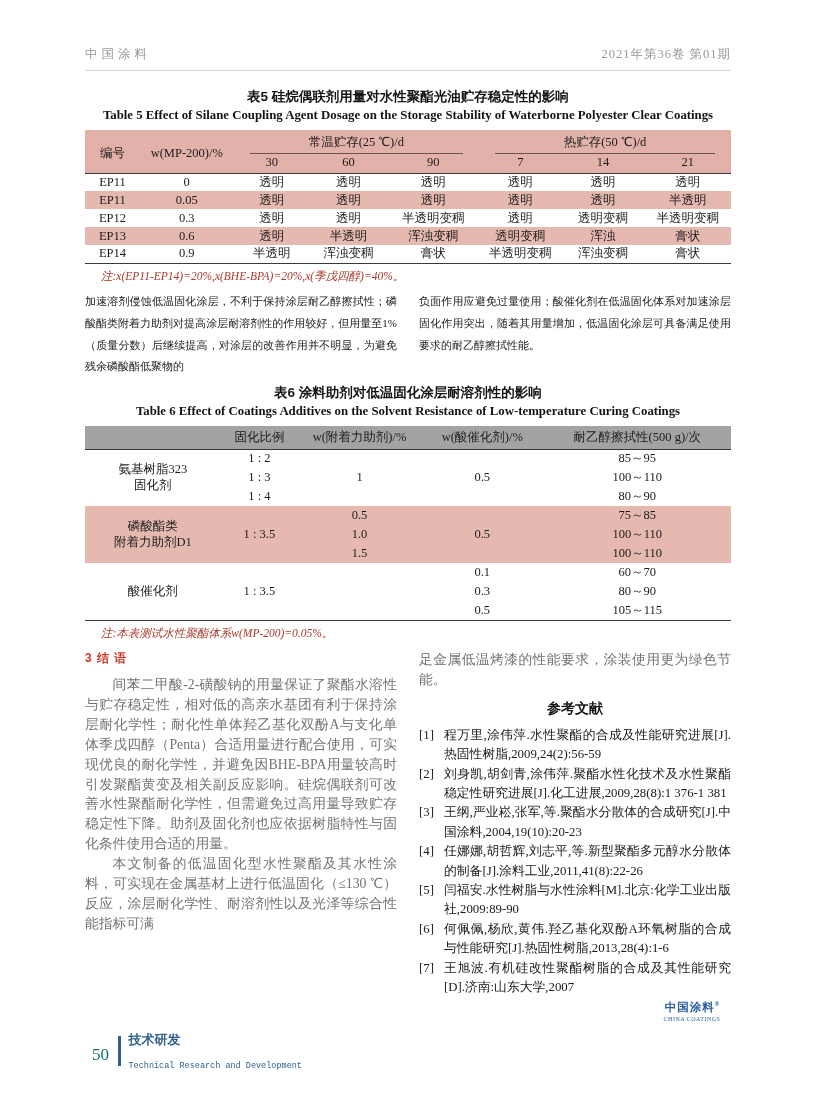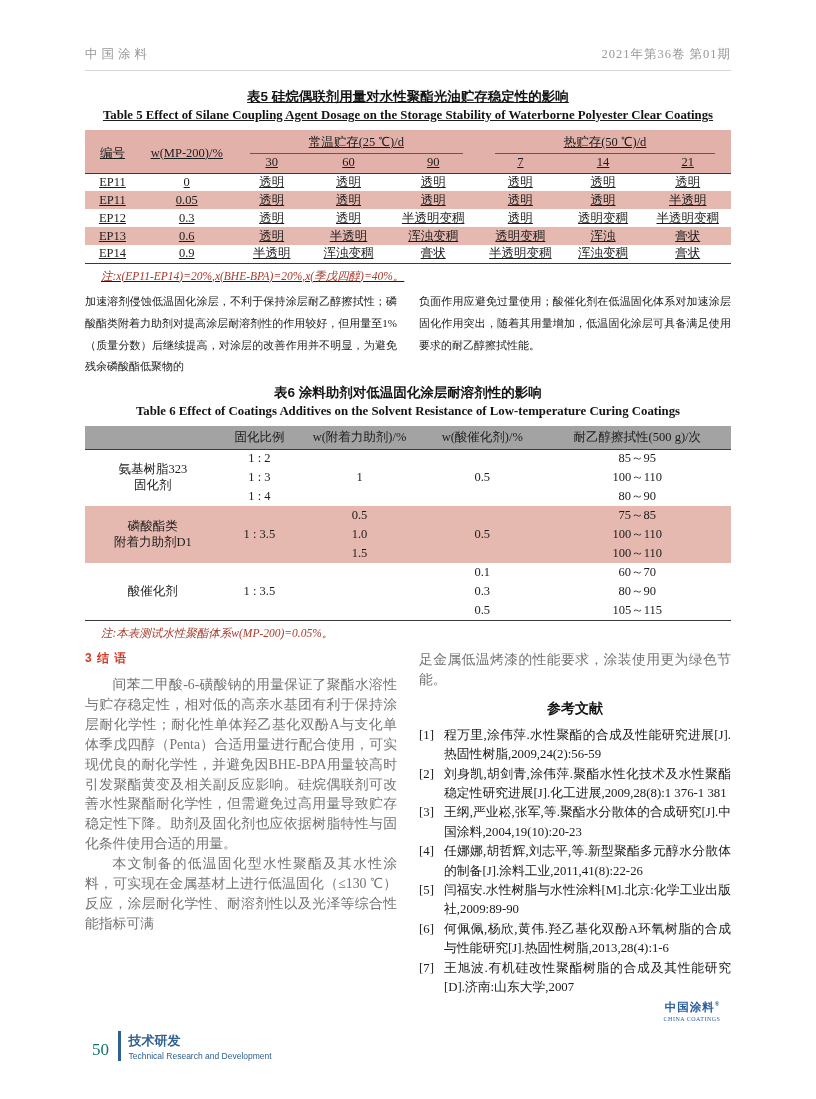--- a/index.html
+++ b/index.html
@@ -77,33 +77,33 @@
   .brand-logo { position:absolute; left:654px; top:1000px; width:76px; text-align:center; }
   .logo-cn { font-family:"Liberation Sans",sans-serif; font-weight:bold; font-size:11.5px; color:#2a5f9e; letter-spacing:1px; }
   .logo-mark { font-size:6px; vertical-align:super; letter-spacing:0; }
   .logo-en { font-size:6px; color:#2a5f9e; letter-spacing:0.5px; margin-top:1px; font-family:"Liberation Serif",serif; }
 
   
   .page-footer { position:absolute; left:92px; top:1031px; display:flex; align-items:center; }
   .pg-num { font-size:17px; color:#0f766e; margin-right:9px; margin-top:8px; font-family:Liberation Serif, serif; }
   .ft-bar { width:2.5px; height:30px; background:#30608f; margin-right:8px; }
   .ft-cn { font-family:"Liberation Sans",sans-serif; font-weight:bold; font-size:13px; color:#30608f; }
-  .ft-en { font-size:8.5px; color:#30608f; margin-top:1px; font-family:Liberation Sans, sans-serif; }
+  .ft-en { font-size:8.5px; color:#30608f; margin-top:12px; font-family:Liberation Mono, monospace; }
 </style>
 </head>
 <body>
 
 <div class="page">
 
   <div class="content page-header" style="position:absolute;">
     <span class="ph-journal">中国涂料</span>
     <span class="ph-issue">2021年第36卷   第01期</span>
   </div>
 
-  <div class="content t5-block" style="position:absolute;text-decoration:underline;">
+  <div class="content t5-block" style="position:absolute;">
     <div class="tbl-title-cn">表5  硅烷偶联剂用量对水性聚酯光油贮存稳定性的影响</div>
     <div class="tbl-title-en">Table 5   Effect of Silane Coupling Agent Dosage on the Storage Stability of Waterborne Polyester Clear Coatings</div>
     <table class="t5">
       <colgroup>
         <col style="width:8.5%">
           <col style="width:14.5%">
         <col style="width:11.8%">
           <col style="width:12%">
           <col style="width:14.2%">
         <col style="width:12.8%">
@@ -271,21 +271,21 @@
             <td>105～115</td>
         </tr>
       </tbody>
     </table>
     <div class="tbl-note">注:本表测试水性聚酯体系w(MP-200)=0.05%。</div>
   </div>
 
   <div class="content cols section3" style="position:absolute;">
     <div class="col">
       <div class="sec-heading">3  结  语</div>
-      <div class="sec-para">间苯二甲酸-6-磺酸钠的用量保证了聚酯水溶性与贮存稳定性，相对低的高亲水基团有利于保持涂层耐化学性；耐化性单体羟乙基化双酚A与支化单体季戊四醇（Penta）合适用量进行配合使用，可实现优良的耐化学性，并避免因BHE-BPA用量较高时引发聚酯黄变及相关副反应影响。硅烷偶联剂可改善水性聚酯耐化学性，但需避免过高用量导致贮存稳定性下降。助剂及固化剂也应依据树脂特性与固化条件使用合适的用量。</div>
+      <div class="sec-para">间苯二甲酸-2-磺酸钠的用量保证了聚酯水溶性与贮存稳定性，相对低的高亲水基团有利于保持涂层耐化学性；耐化性单体羟乙基化双酚A与支化单体季戊四醇（Penta）合适用量进行配合使用，可实现优良的耐化学性，并避免因BHE-BPA用量较高时引发聚酯黄变及相关副反应影响。硅烷偶联剂可改善水性聚酯耐化学性，但需避免过高用量导致贮存稳定性下降。助剂及固化剂也应依据树脂特性与固化条件使用合适的用量。</div>
       <div class="sec-para">本文制备的低温固化型水性聚酯及其水性涂料，可实现在金属基材上进行低温固化（≤130 ℃）反应，涂层耐化学性、耐溶剂性以及光泽等综合性能指标可满</div>
     </div>
     <div class="col">
       <div class="sec-para noindent">足金属低温烤漆的性能要求，涂装使用更为绿色节能。</div>
       <div class="refs-title">参考文献</div>
       <div class="ref-item"><span class="ref-no">[1]</span><span>程万里,涂伟萍.水性聚酯的合成及性能研究进展[J].热固性树脂,2009,24(2):56-59</span></div>
       <div class="ref-item"><span class="ref-no">[2]</span><span>刘身凯,胡剑青,涂伟萍.聚酯水性化技术及水性聚酯稳定性研究进展[J].化工进展,2009,28(8):1 376-1 381</span></div>
       <div class="ref-item"><span class="ref-no">[3]</span><span>王纲,严业崧,张军,等.聚酯水分散体的合成研究[J].中国涂料,2004,19(10):20-23</span></div>
       <div class="ref-item"><span class="ref-no">[4]</span><span>任娜娜,胡哲辉,刘志平,等.新型聚酯多元醇水分散体的制备[J].涂料工业,2011,41(8):22-26</span></div>
       <div class="ref-item"><span class="ref-no">[5]</span><span>闫福安.水性树脂与水性涂料[M].北京:化学工业出版社,2009:89-90</span></div>

